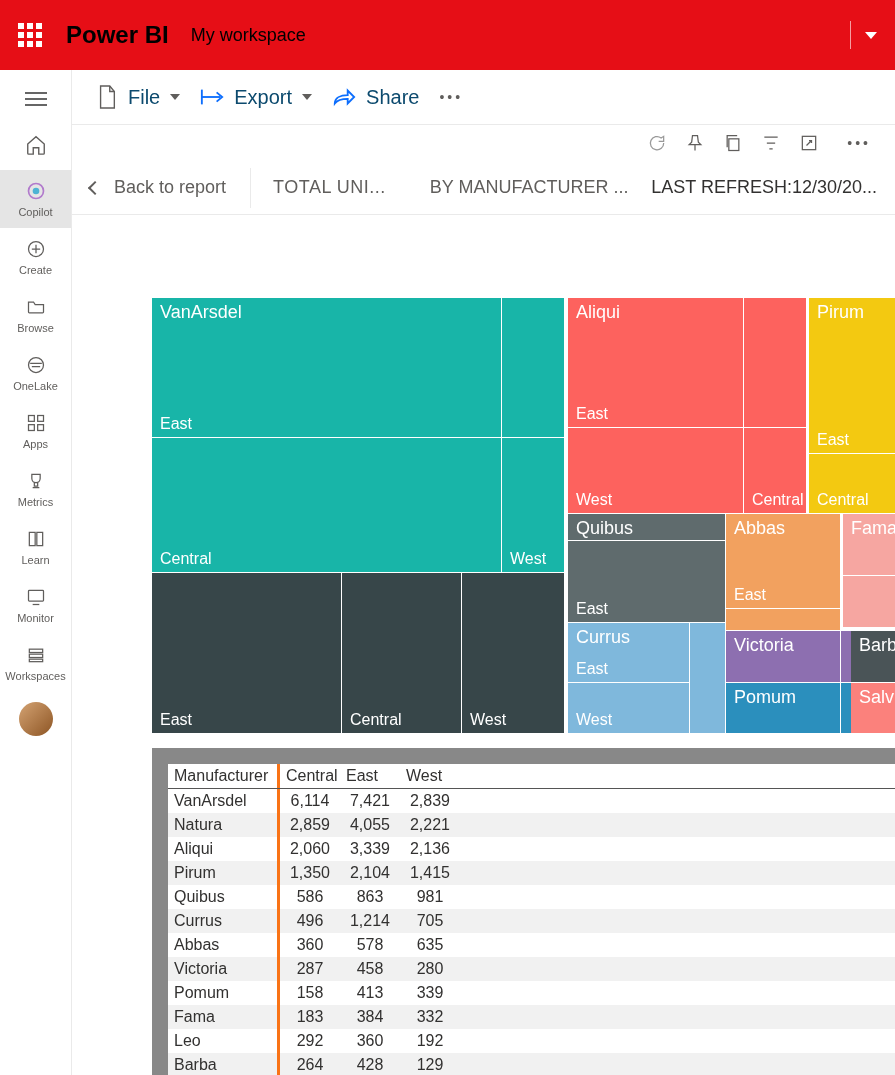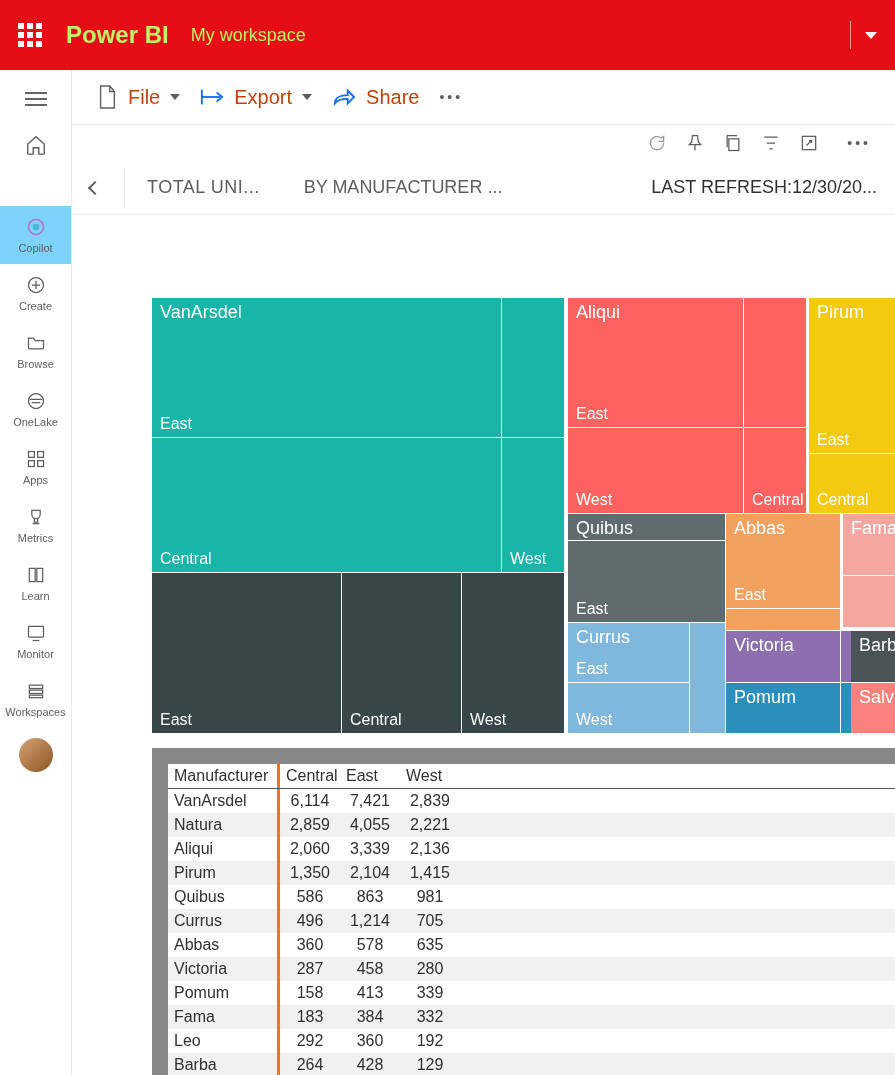--- a/index.html
+++ b/index.html
@@ -1,38 +1,38 @@
 <!DOCTYPE html>
 <html><head>
 <meta charset="utf-8">
 <style>
   * { box-sizing: border-box; margin: 0; padding: 0; }
   body { font-family: "Segoe UI", Arial, sans-serif; font-size: 14px; color: #323130; width: 895px; height: 1075px; overflow: hidden; background: #fff; }
   
-  .top-bar { background: #e60e16; color: #bef264; height: 70px; display: flex; align-items: center; padding: 0 18px; }
+  .top-bar { background: #e60e16; color: #000000; height: 70px; display: flex; align-items: center; padding: 0 18px; }
   .waffle { display: grid; grid-template-columns: repeat(3,6px); grid-template-rows: repeat(3,6px); gap: 3px; margin-right: 24px; }
   .waffle span { background: #fff; width: 6px; height: 6px; }
   .brand { font-size: 24px; font-weight: 600; margin-right: 22px; }
   .workspace { font-size: 18px; font-weight: 400; }
   .top-center { margin-left: auto; display: flex; align-items: center; font-size: 22px; }
   .vsep { width: 1px; height: 28px; background: rgba(255,255,255,0.6); margin: 0 14px; }
   .chev { width:0;height:0;border-left:6px solid transparent;border-right:6px solid transparent;border-top:7px solid #fff; }
   
   .main-row { display: flex; height: calc(100% - 70px); }
   .left-rail { width: 72px; border-right: 1px solid #eaeaea; display: flex; flex-direction: column; align-items: center; padding-top: 10px; background: #fff; }
   .hamb { padding: 8px 0 14px 0; }
   .hamb div { width: 22px; height: 2px; background: #666; margin: 4px 0; }
   .rail-item { display:flex; flex-direction:column; align-items:center; padding: 10px 0; width:100%; font-size:11px; color:#605e5c; cursor:pointer; }
   .rail-item .ic { width:22px; height:22px; display:flex; align-items:center; justify-content:center; margin-bottom:4px; }
-  .rail-item.active { background:#7dd3fc;margin-top:36px; }
+  .rail-item.active { background:#e5e5e5; }
   .avatar { width:34px; height:34px; border-radius:50%; background:linear-gradient(135deg,#d4a373,#8d5524); margin-top:10px; }
   
   .canvas { flex:1; position:relative; overflow:hidden; }
   .toolbar { height:55px; display:flex; align-items:center; padding:0 14px; border-bottom:1px solid #eaeaea; }
-  .tb-btn { display:flex; align-items:center; gap:10px; font-size:20px; padding:6px 10px; color:#c2410c; }
+  .tb-btn { display:flex; align-items:center; gap:10px; font-size:20px; padding:6px 10px; color:#0c4a6e; }
   .tb-chev { width:0;height:0;border-left:5px solid transparent;border-right:5px solid transparent;border-top:6px solid #605e5c; }
   .tb-more { letter-spacing:3px; color:#605e5c; padding:0 10px; }
   
   .action-row { height:36px; display:flex; justify-content:flex-end; align-items:center; gap:18px; padding:0 14px; color:#605e5c; }
   .act-ic { width:20px; height:20px; }
   
   .breadcrumb { height:54px; display:flex; align-items:center; padding:0 18px; border-bottom:1px solid #eaeaea; font-size:18px; }
   .back { display:flex; align-items:center; gap:14px; color:#605e5c; padding-right:24px; border-right:1px solid #eaeaea; height:40px; }
   .back-chev { width:10px; height:10px; border-left:2px solid #605e5c; border-bottom:2px solid #605e5c; transform:rotate(45deg); }
   .bc-item { padding:0 22px; color:#605e5c; white-space:nowrap; overflow:hidden; text-overflow:ellipsis; }
@@ -219,20 +219,21 @@
       <svg class="act-ic" viewBox="0 0 24 24" fill="none" stroke="#605e5c" stroke-width="1.5">
           <rect x="4" y="4" width="16" height="16"></rect>
           <path d="M9 15l6-6m0 3V9h-3"></path>
         </svg>
       <div class="tb-more">•••</div>
     </div>
 
     <div class="breadcrumb">
       <div class="back">
         <div class="back-chev"></div>
+        <span>Back to report</span>
       </div>
       <div class="bc-item sel">TOTAL UNI...</div>
       <div class="bc-item">BY MANUFACTURER ...</div>
       <div class="refresh">LAST REFRESH:12/30/20...</div>
     </div>
 
     <div class="treemap" id="treemap">
         <div class="tm-cell" style="left: 0px; top: 0px; width: 349px; height: 139px; background: rgb(24, 181, 168);">
           <div class="tm-title">VanArsdel</div>
           <div class="tm-reg">East</div>

